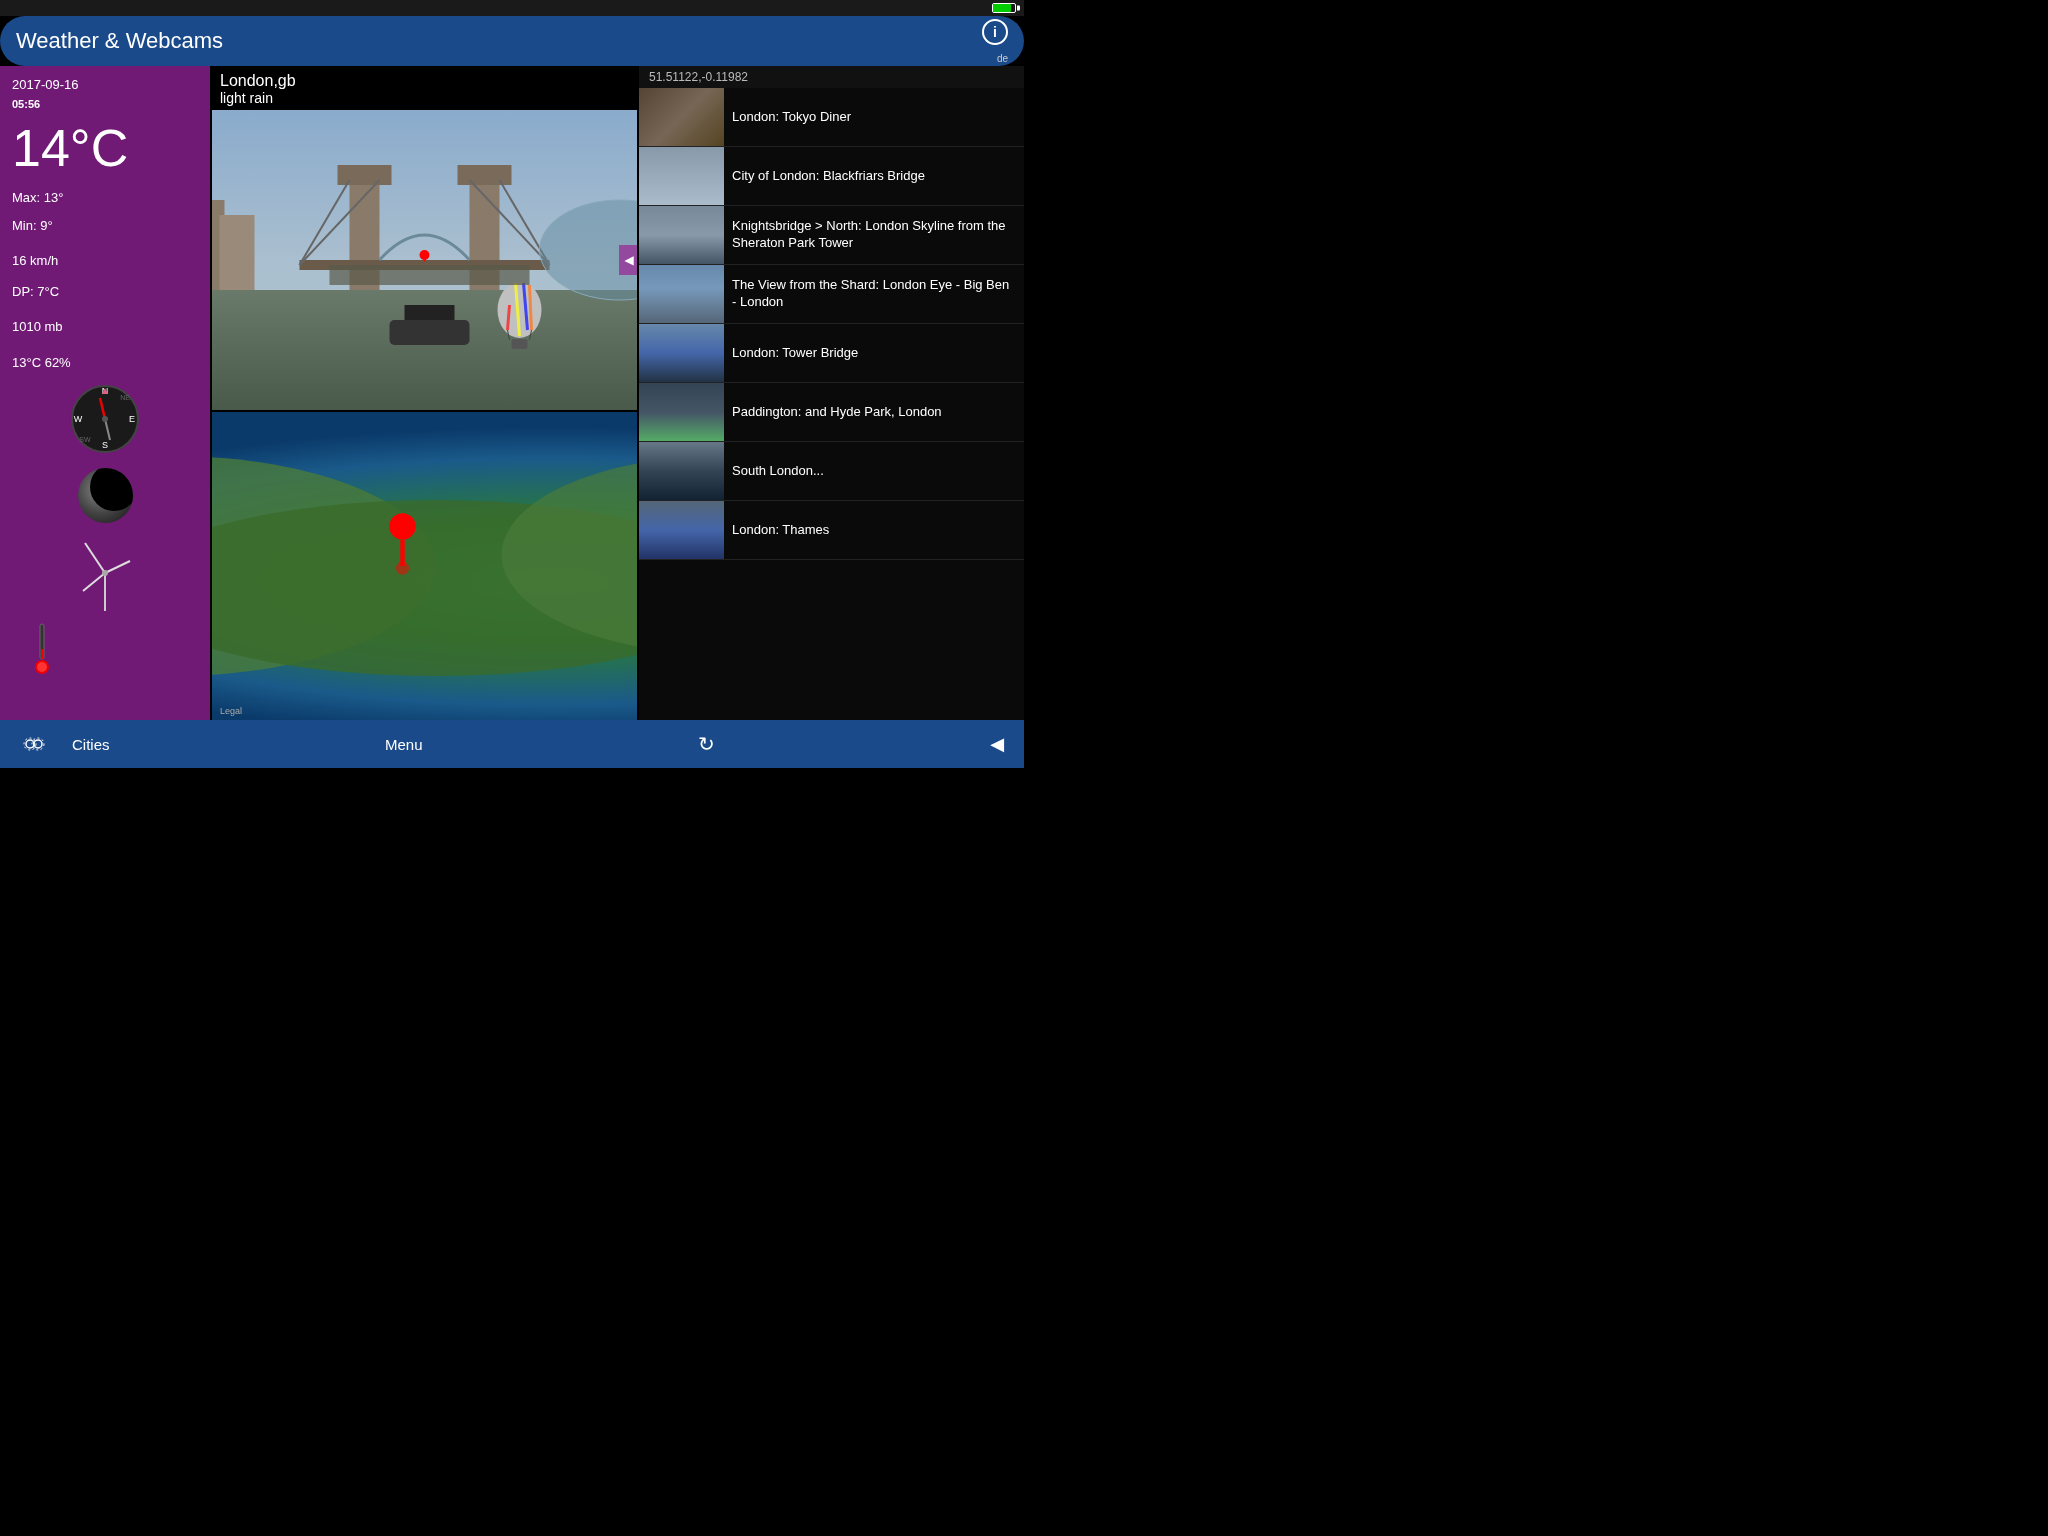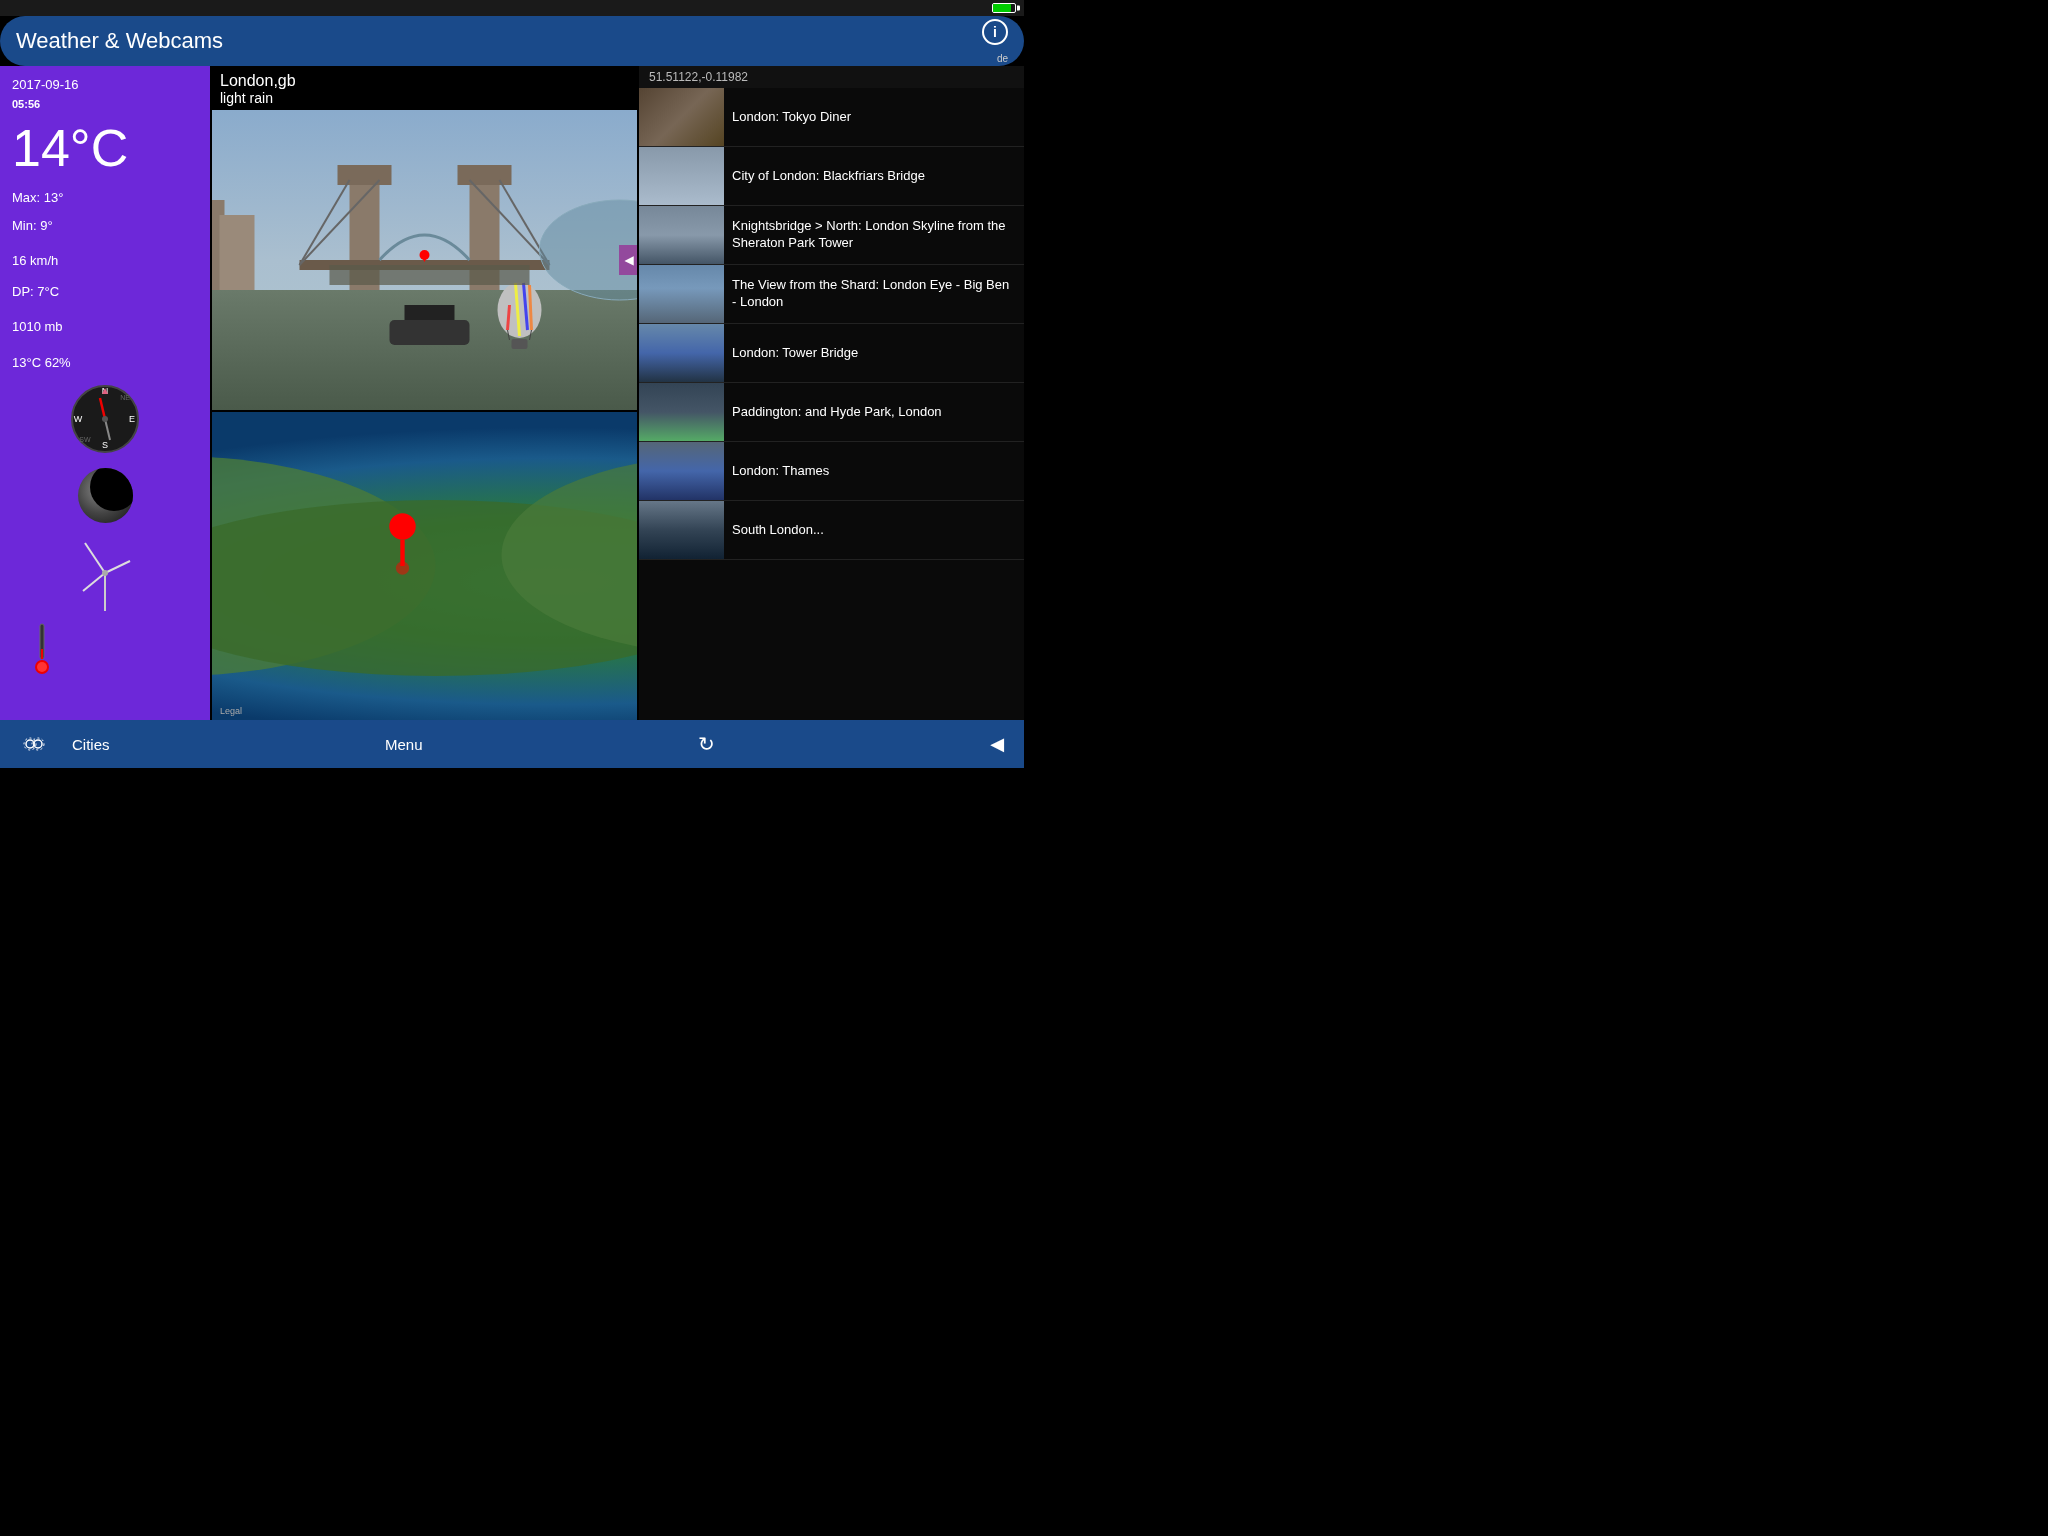--- a/index.html
+++ b/index.html
@@ -90,21 +90,21 @@
     
     .main {
       display: flex;
       height: calc(768px - 16px - 50px - 48px);
       background: #000;
     }
 
     
     .left-panel {
       width: 210px;
-      background: #6d28d9;
+      background: #701a75;
       padding: 10px 12px;
       flex-shrink: 0;
       display: flex;
       flex-direction: column;
       gap: 4px;
     }
     .weather-date {
       font-size: 13px;
       color: #fff;
       line-height: 1.4;
@@ -490,26 +490,26 @@
     </div>
         <div class="webcam-list-item">
       <div class="webcam-thumb thumb-5"></div>
       <div class="webcam-label">London: Tower Bridge</div>
     </div>
         <div class="webcam-list-item">
       <div class="webcam-thumb thumb-6"></div>
       <div class="webcam-label">Paddington: and Hyde Park, London</div>
     </div>
         <div class="webcam-list-item">
+      <div class="webcam-thumb thumb-8"></div>
+      <div class="webcam-label">South London...</div>
+    </div>
+        <div class="webcam-list-item">
       <div class="webcam-thumb thumb-7"></div>
       <div class="webcam-label">London: Thames</div>
-    </div>
-        <div class="webcam-list-item">
-      <div class="webcam-thumb thumb-8"></div>
-      <div class="webcam-label">South London...</div>
     </div>
       </div>
   </div>
 
 </div>
 
 <div class="bottom-nav">
   <div class="nav-item">
     <span class="settings-icon">
       <svg width="28" height="28" viewBox="0 0 28 28" fill="none">

